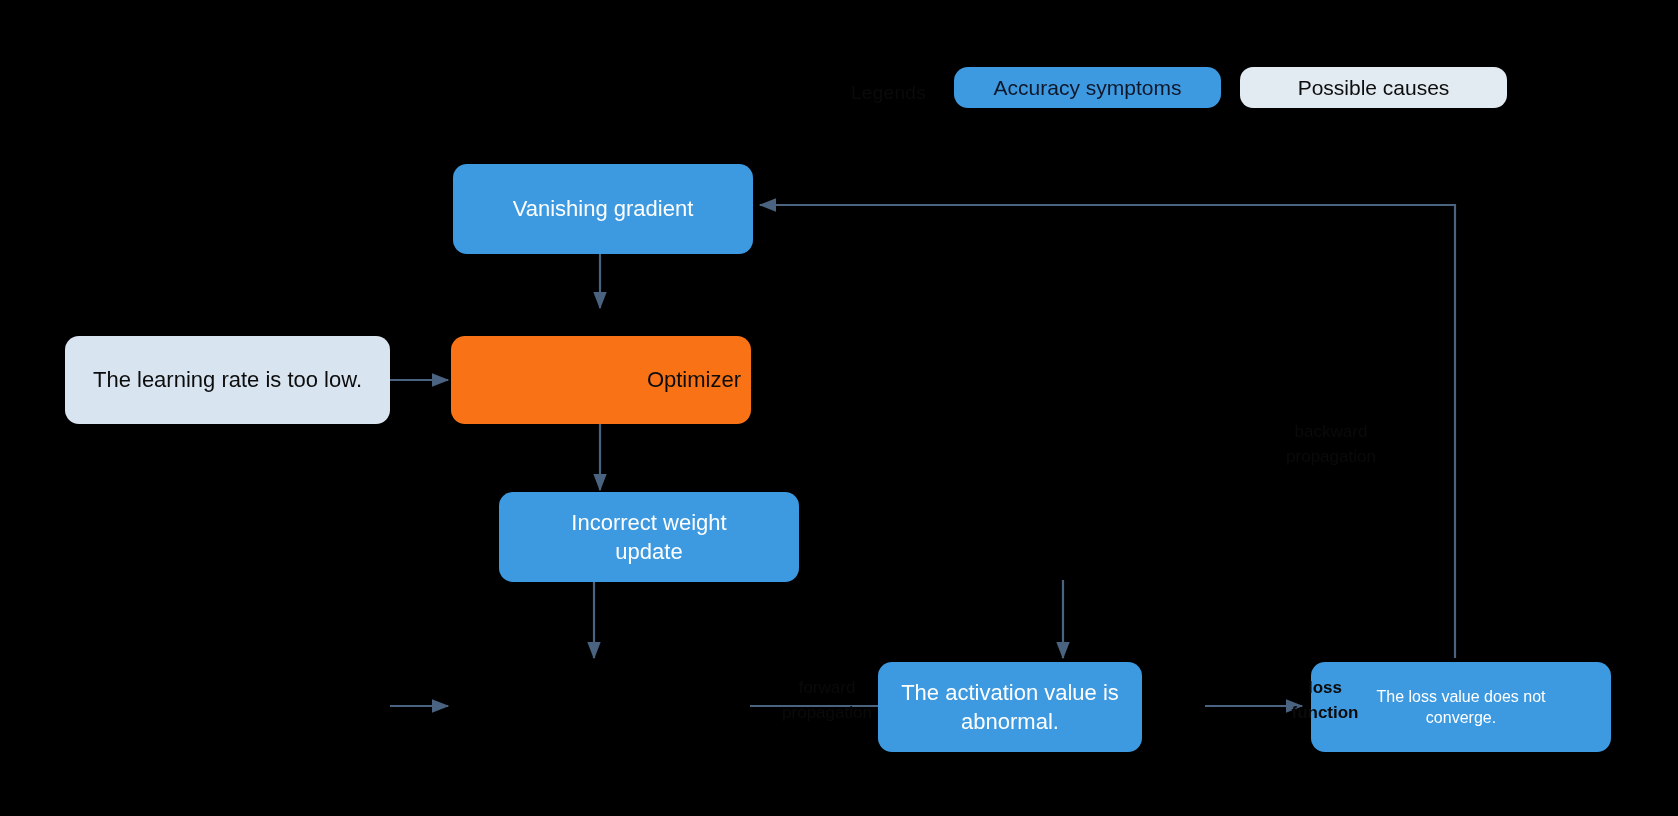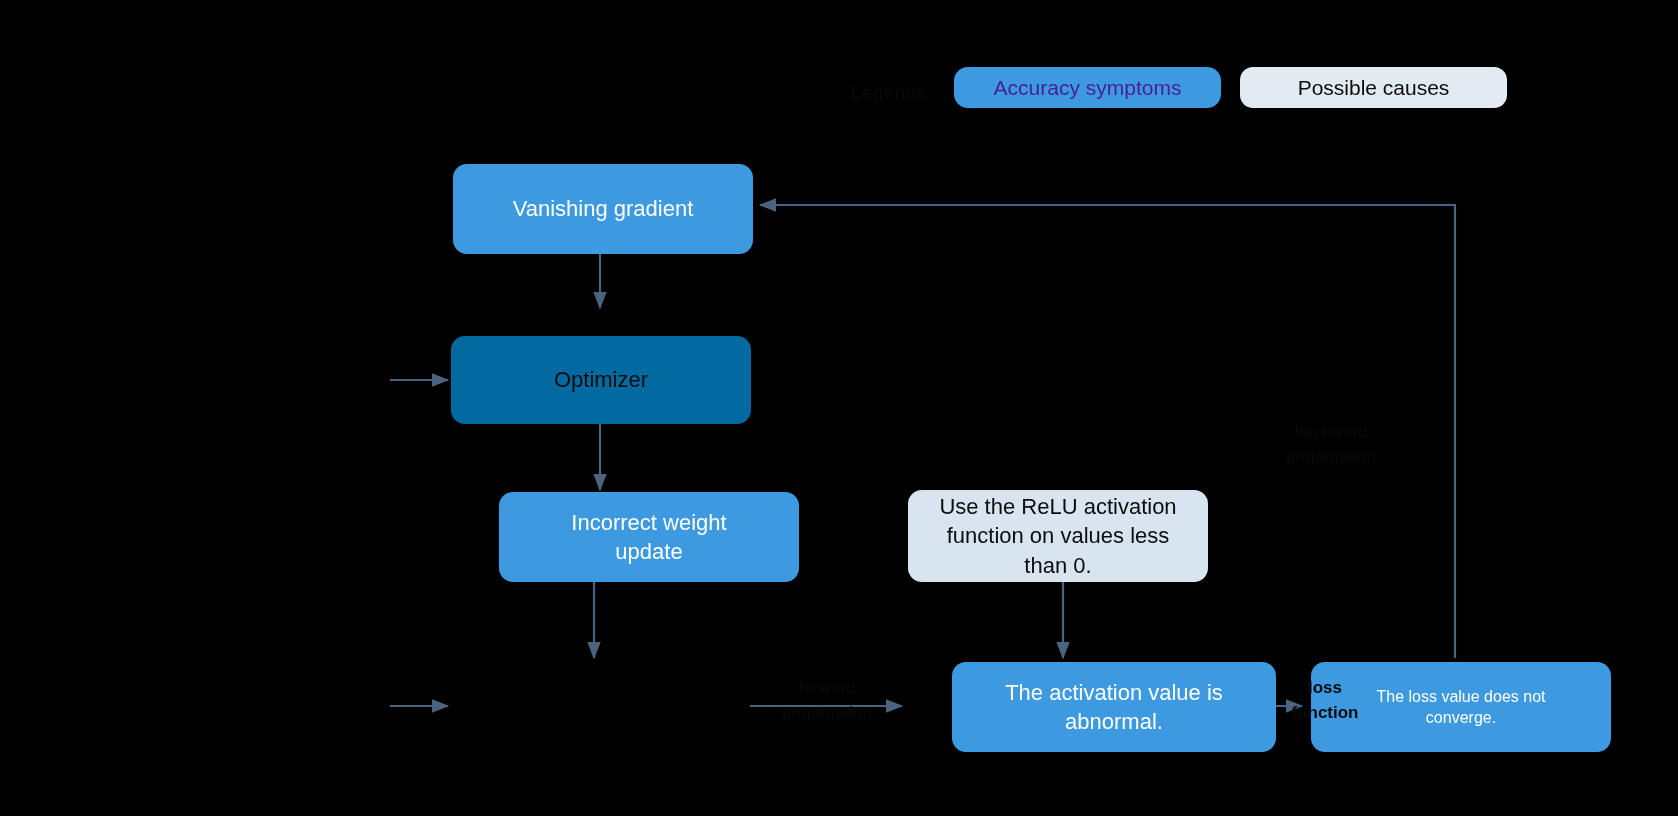--- a/index.html
+++ b/index.html
@@ -39,43 +39,44 @@
 
   .node.sym {            
     background: #3d9ae0;
     color: #ffffff;
   }
   .node.cause {          
     background: #d8e5f1;
     color: #0d0d0d;
   }
   .node.neutral {        
-    background: #0369a1;
+    background: #f97316;
     color: #0d0d0d;
+    justify-content: flex-end;
   }
 
   
   .legend-label {
     position: absolute;
     color: #0a0a0a;
     font-size: 19px;
     letter-spacing: .3px;
   }
   .legend-chip {
     position: absolute;
     box-sizing: border-box;
     border-radius: 14px;
     display: flex;
     align-items: center;
     justify-content: center;
     font-size: 21px;
   }
   .legend-chip.sym {
     background: #3d9ae0;
-    color: #4c1d95;
+    color: #0f172a;
   }
   .legend-chip.cause {
     background: #e2eaf2;
     color: #0d0d0d;
     border-radius: 13px;
   }
 
   
   .edge-label {
     position: absolute;
@@ -134,39 +135,37 @@
   </div>
 
   <div class="legend-chip cause" style="left:1240px; top:67px; width:267px; height:41px;">
     <span>Possible causes</span>
   </div>
 
   <div class="node sym" style="left:453px; top:164px; width:300px; height:90px; font-size:22px;">
     <span>Vanishing gradient</span>
   </div>
 
+  <div class="node cause" style="left:65px; top:336px; width:325px; height:88px; font-size:22px;">
+    <span>The learning rate is too low.</span>
+  </div>
 
   <div class="node neutral" style="left:451px; top:336px; width:300px; height:88px; font-size:22px;">
     <span>Optimizer</span>
   </div>
 
   <div class="node sym" style="left:451px; top:492px; width:300px; height:90px; font-size:22px;margin-left:48px;">
     <span>Incorrect weight
 update</span>
   </div>
 
-  <div class="node cause" style="left:908px; top:490px; width:300px; height:92px; font-size:22px;">
-    <span>Use the ReLU activation
-function on values less
-than 0.</span>
-  </div>
 
 
 
-  <div class="node sym" style="left:952px; top:662px; width:324px; height:90px; font-size:22px;">
+  <div class="node sym" style="left:878px; top:662px; width:264px; height:90px; font-size:22px;">
     <span>The activation value is
 abnormal.</span>
   </div>
 
   <div class="node sym" style="left:1311px; top:662px; width:300px; height:90px; font-size:16px;">
     <span>The loss value does not
 converge.</span>
   </div>
 
   <div class="edge-label" style="left:762px; top:676px; width:130px;">forward

